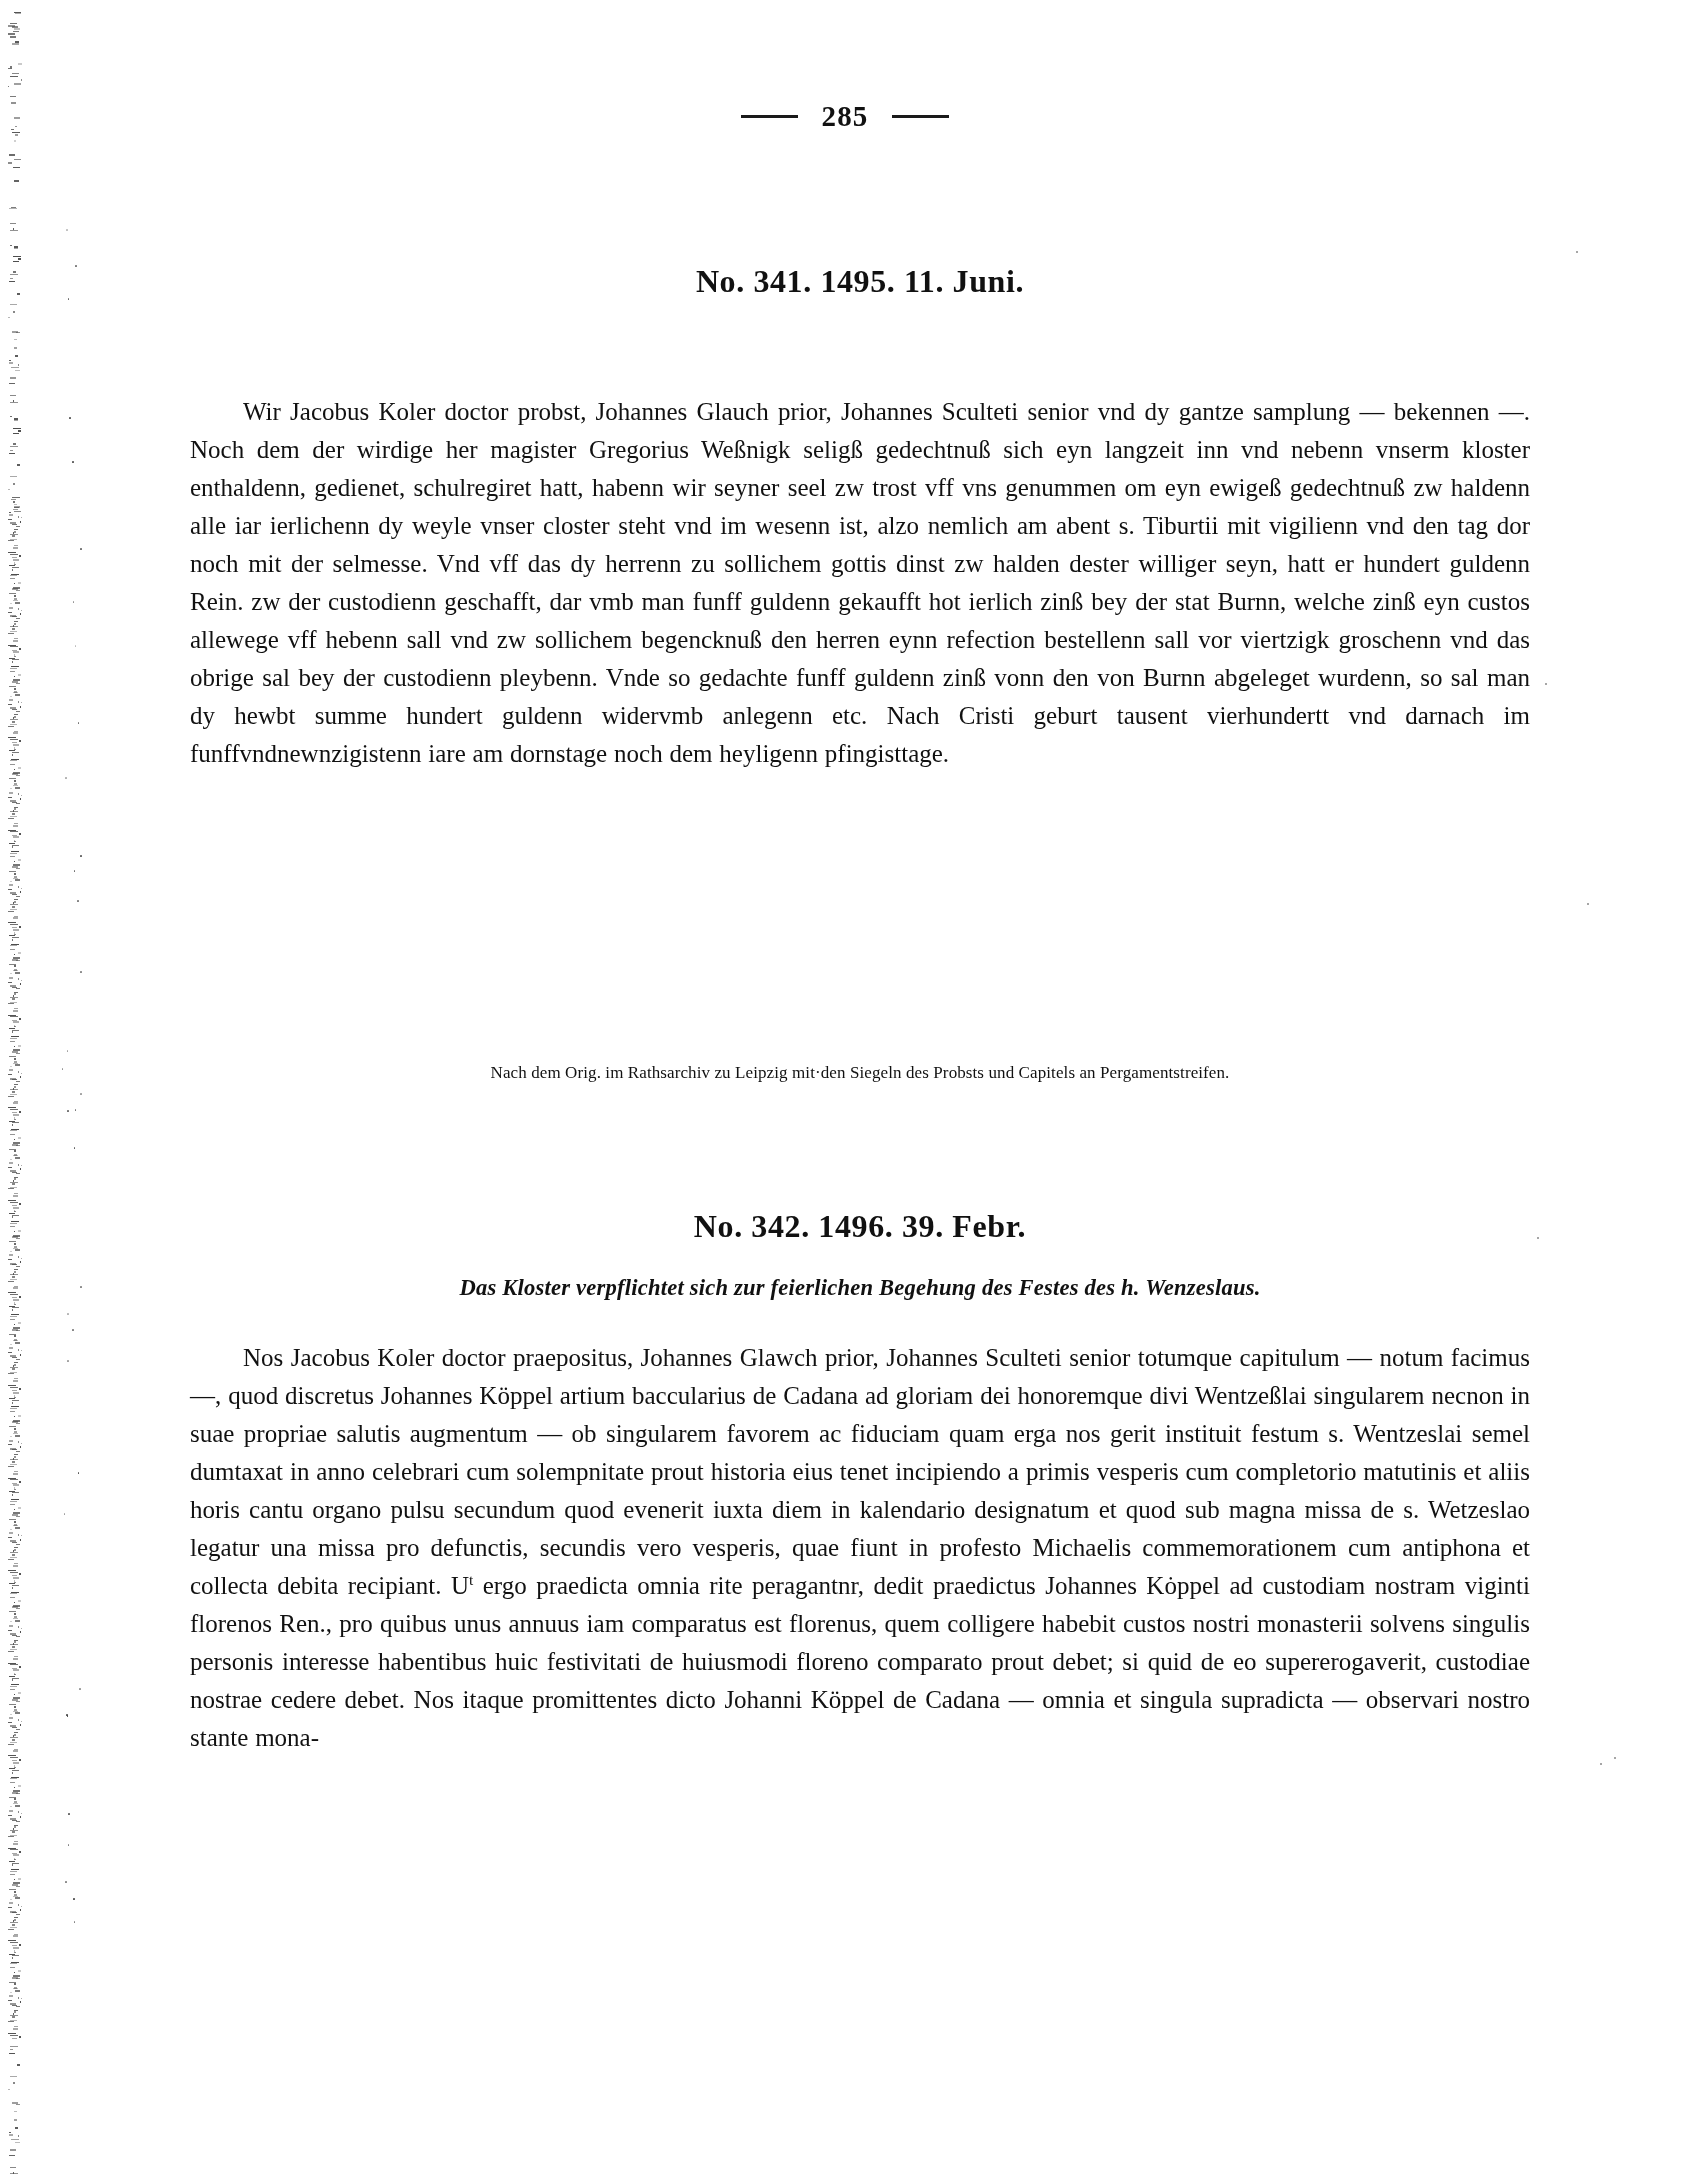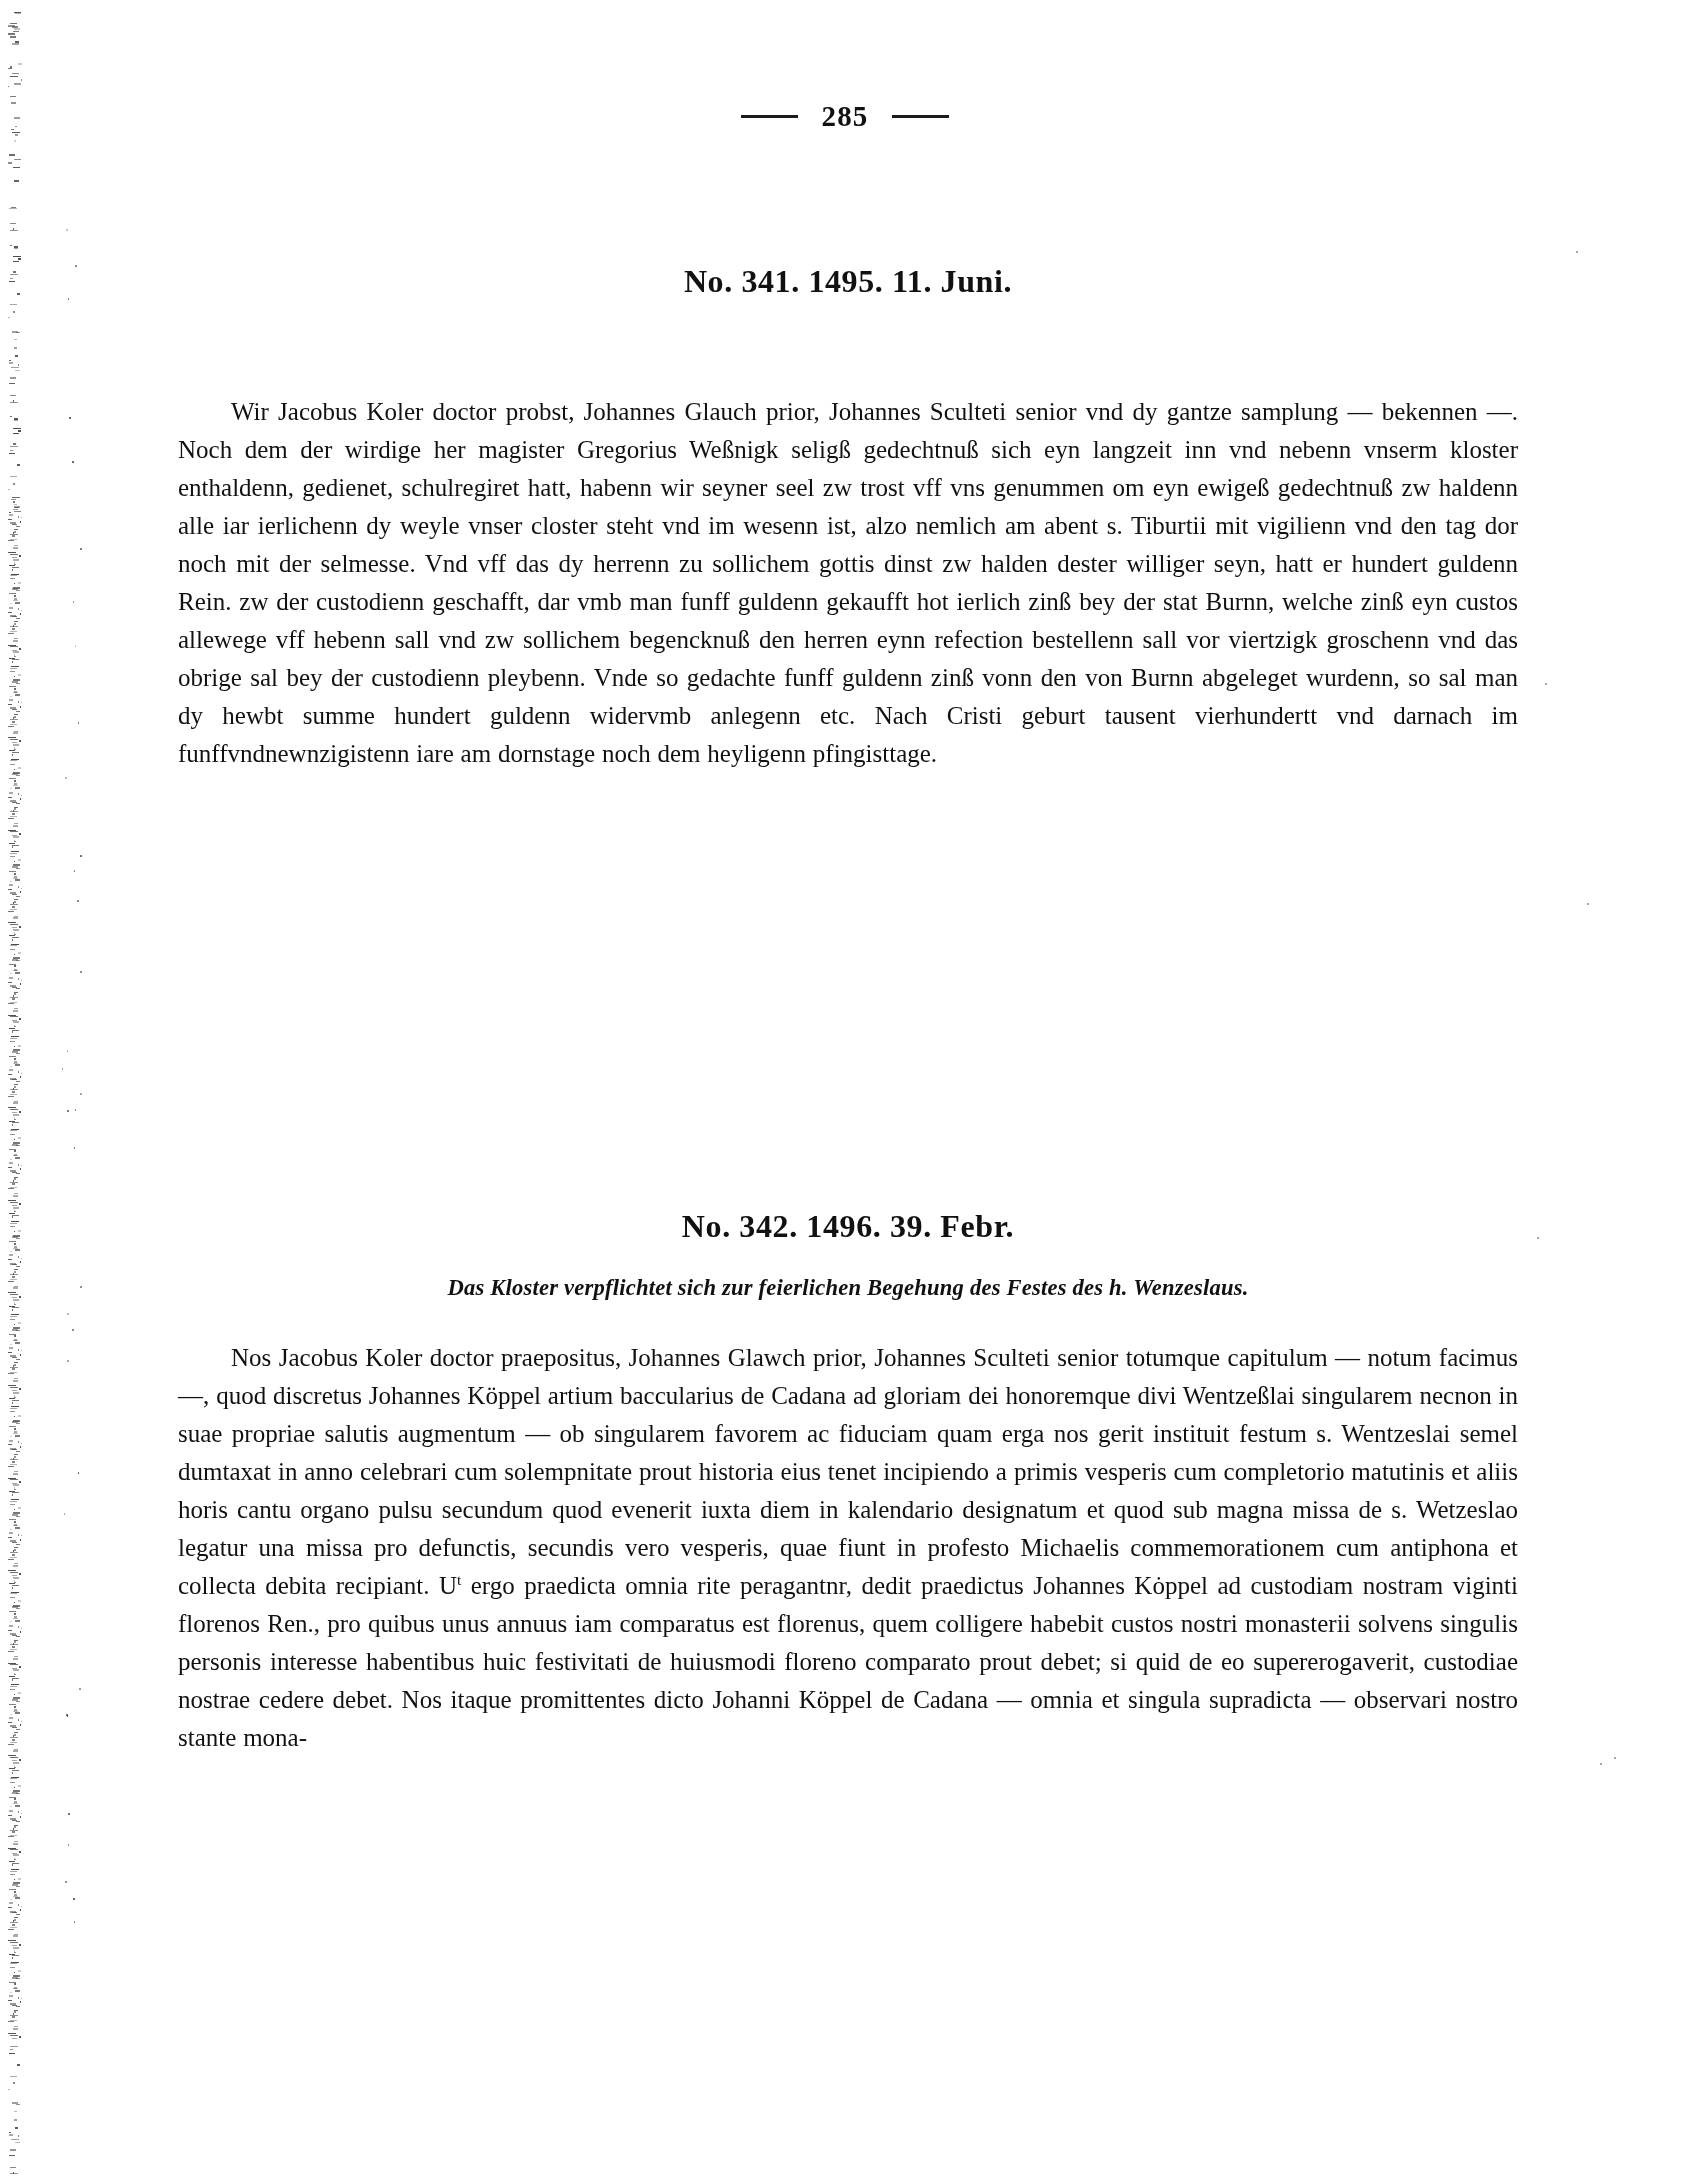--- a/index.html
+++ b/index.html
@@ -84,21 +84,21 @@
     font-size: 29px;
     font-weight: 700;
     letter-spacing: 1.1px;
     line-height: 1;
     font-family: "Liberation Serif", "DejaVu Serif", serif;
   }
 
   
   .column {
     position: absolute;
-    left: 178px;
+    left: 190px;
     width: 1340px;
   }
 
   .doc-title {
     text-align: center;
     font-size: 32px;
     font-weight: 700;
     letter-spacing: 0.6px;
     margin: 0;
     line-height: 1.1;
@@ -1006,20 +1006,23 @@
 
   <div class="column" style="top: 264px;">
     <h2 class="doc-title">No. 341.   1495.   11. Juni.</h2>
   </div>
 
 
   <div class="column" style="top: 393px;">
     <p class="body-text indent">Wir Jacobus Koler doctor probst, Johannes Glauch prior, Johannes Sculteti senior vnd dy gantze samplung — bekennen —.  Noch dem der wirdige her magister Gregorius Weßnigk seligß gedechtnuß sich eyn langzeit inn vnd nebenn vnserm kloster enthaldenn, gedienet, schulregiret hatt, habenn wir seyner seel zw trost vff vns genummen om eyn ewigeß gedechtnuß zw haldenn alle iar ierlichenn dy weyle vnser closter steht vnd im wesenn ist, alzo nemlich am abent s. Tiburtii mit vigilienn vnd den tag dor noch mit der selmesse.  Vnd vff das dy herrenn zu sollichem gottis dinst zw halden dester williger seyn, hatt er hundert guldenn Rein. zw der custodienn geschafft, dar vmb man funff guldenn gekaufft hot ierlich zinß bey der stat Burnn, welche zinß eyn custos allewege vff hebenn sall vnd zw sollichem begencknuß den herren eynn refection bestellenn sall vor viertzigk groschenn vnd das obrige sal bey der custodienn pleybenn.  Vnde so gedachte funff guldenn zinß vonn den von Burnn abgeleget wurdenn, so sal man dy hewbt summe hundert guldenn widervmb anlegenn etc.  Nach Cristi geburt tausent vierhundertt vnd darnach im funffvndnewnzigistenn iare am dornstage noch dem heyligenn pfingisttage.</p>
   </div>
 
+  <div class="column" style="top: 1061px;">
+    <p class="source-note">Nach dem Orig. im Rathsarchiv zu Leipzig mit·den Siegeln des Probsts und Capitels an Pergamentstreifen.</p>
+  </div>
 
   <div class="column" style="top: 1209px;">
     <h2 class="doc-title">No. 342.   1496.   39. Febr.</h2>
   </div>
 
   <div class="column" style="top: 1274px;">
     <p class="doc-subtitle">Das Kloster verpflichtet sich zur feierlichen Begehung des Festes des h. Wenzeslaus.</p>
   </div>
 
   <div class="column" style="top: 1339px;">

